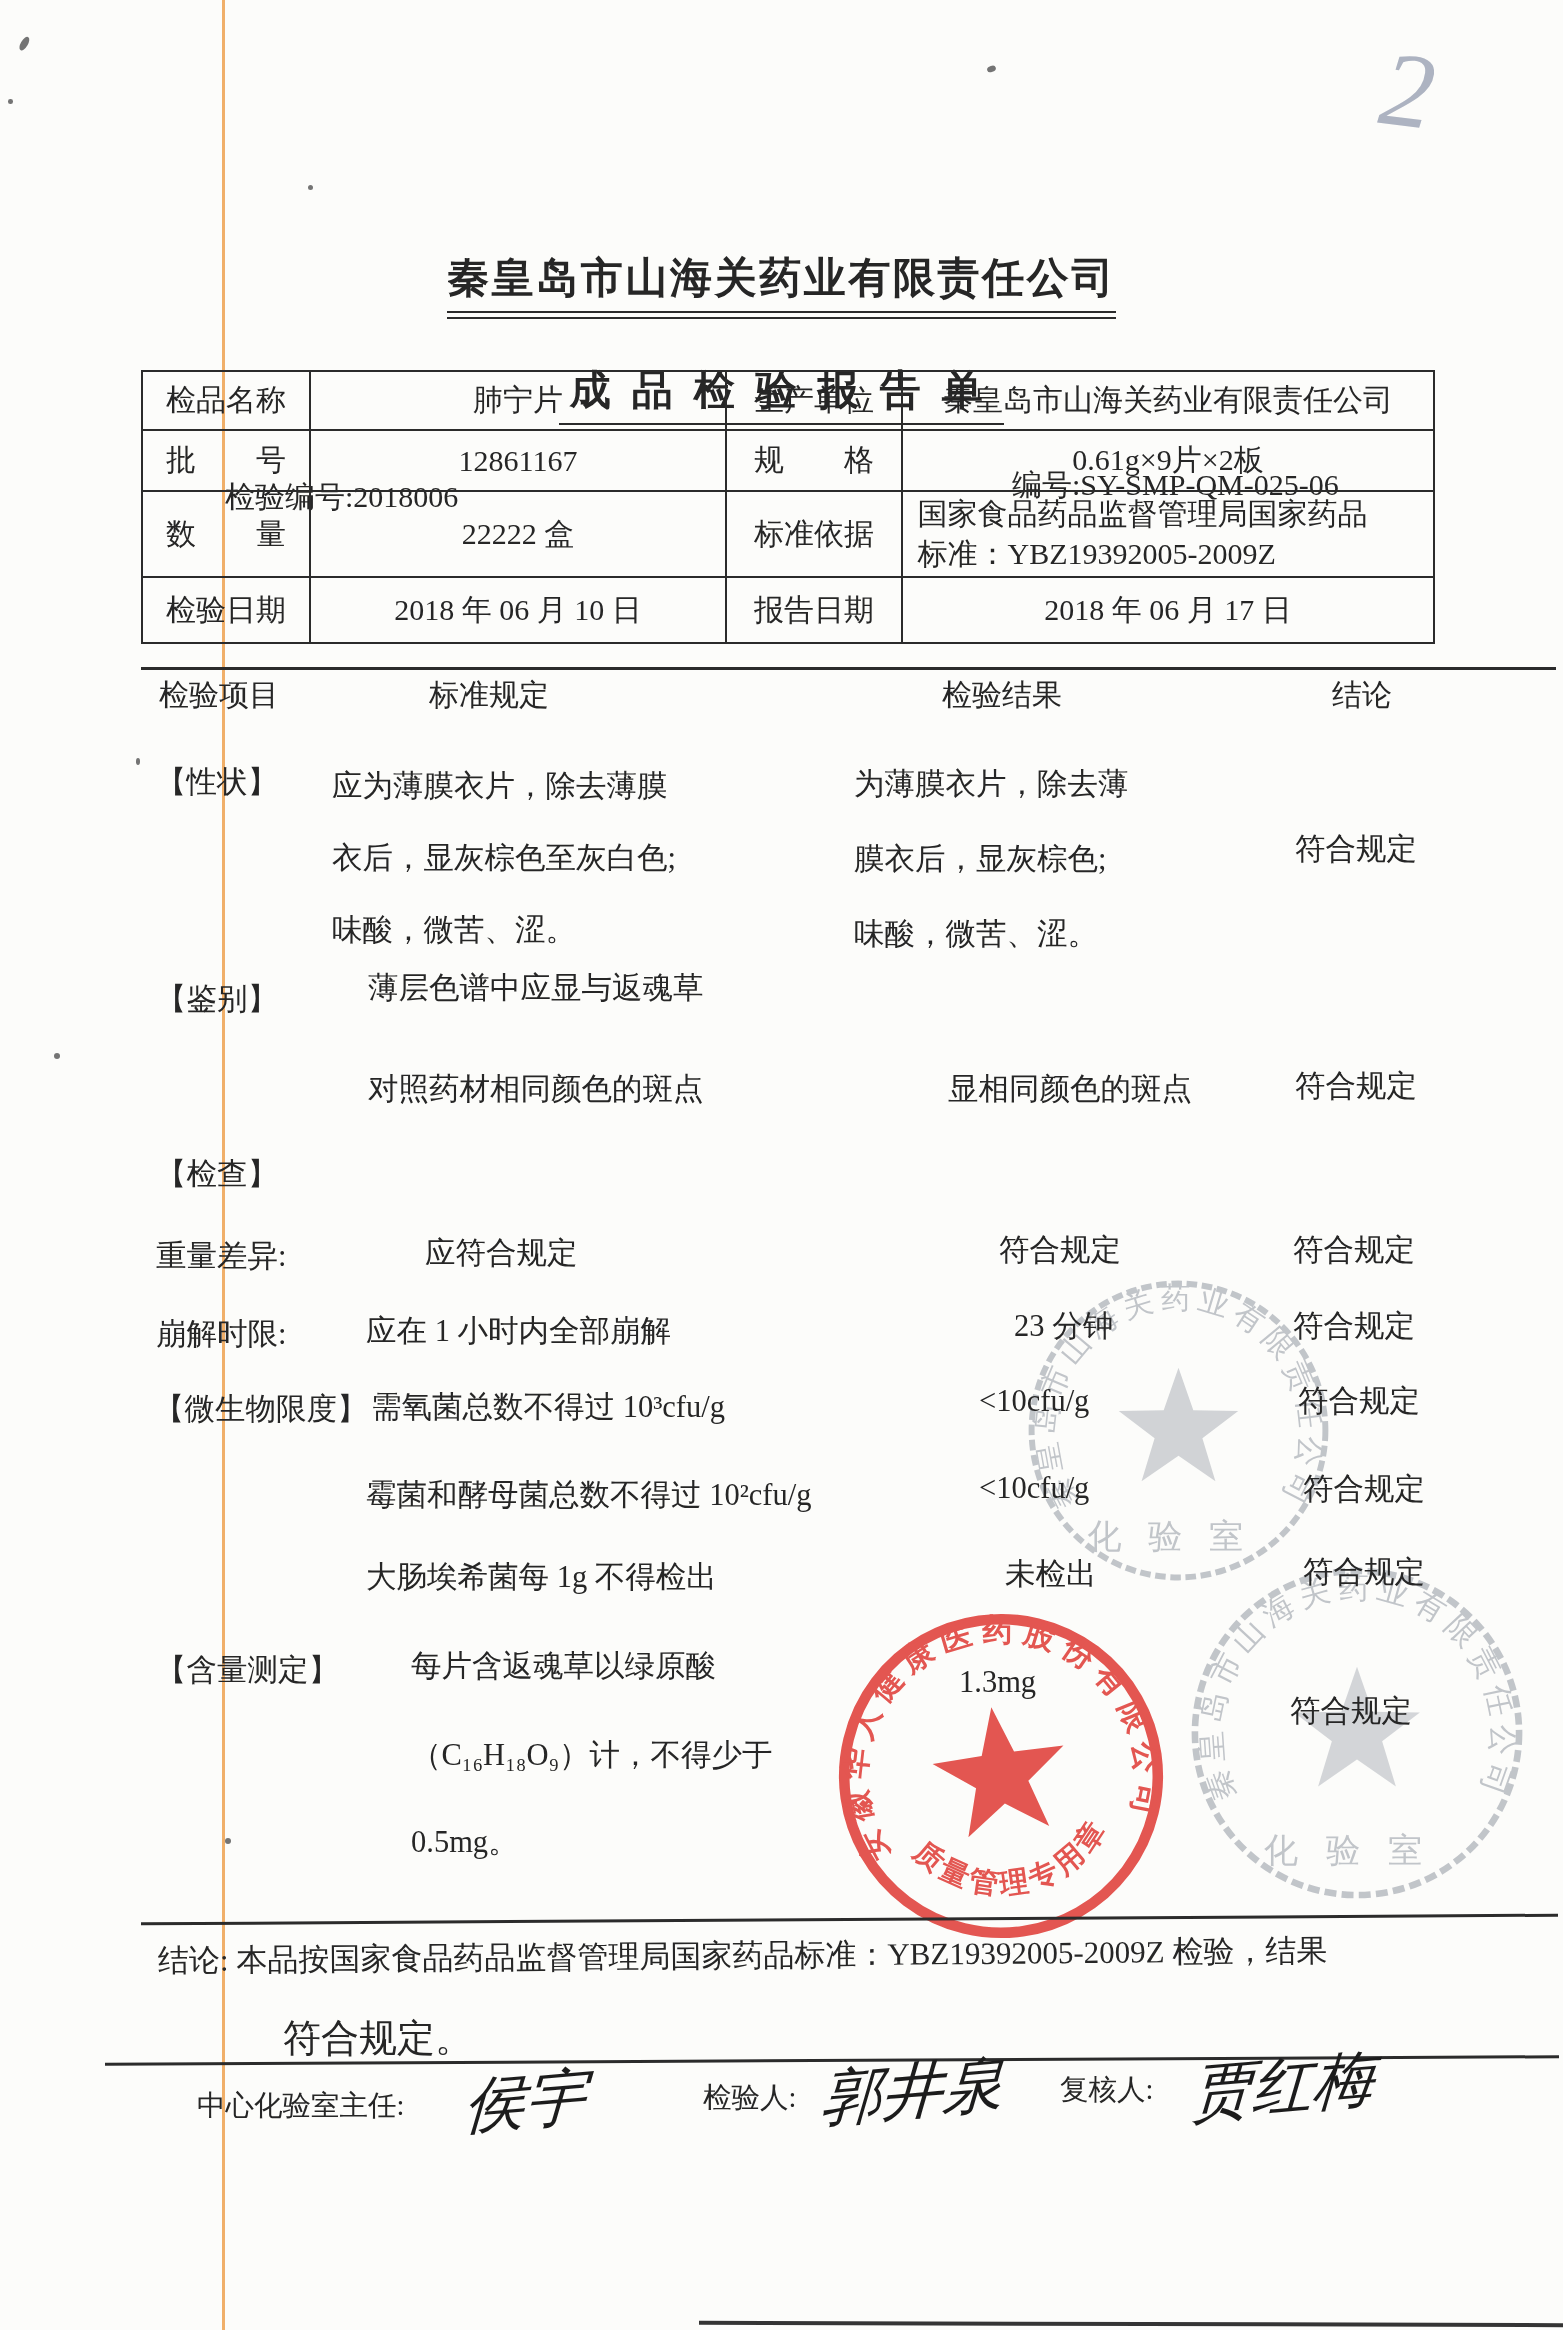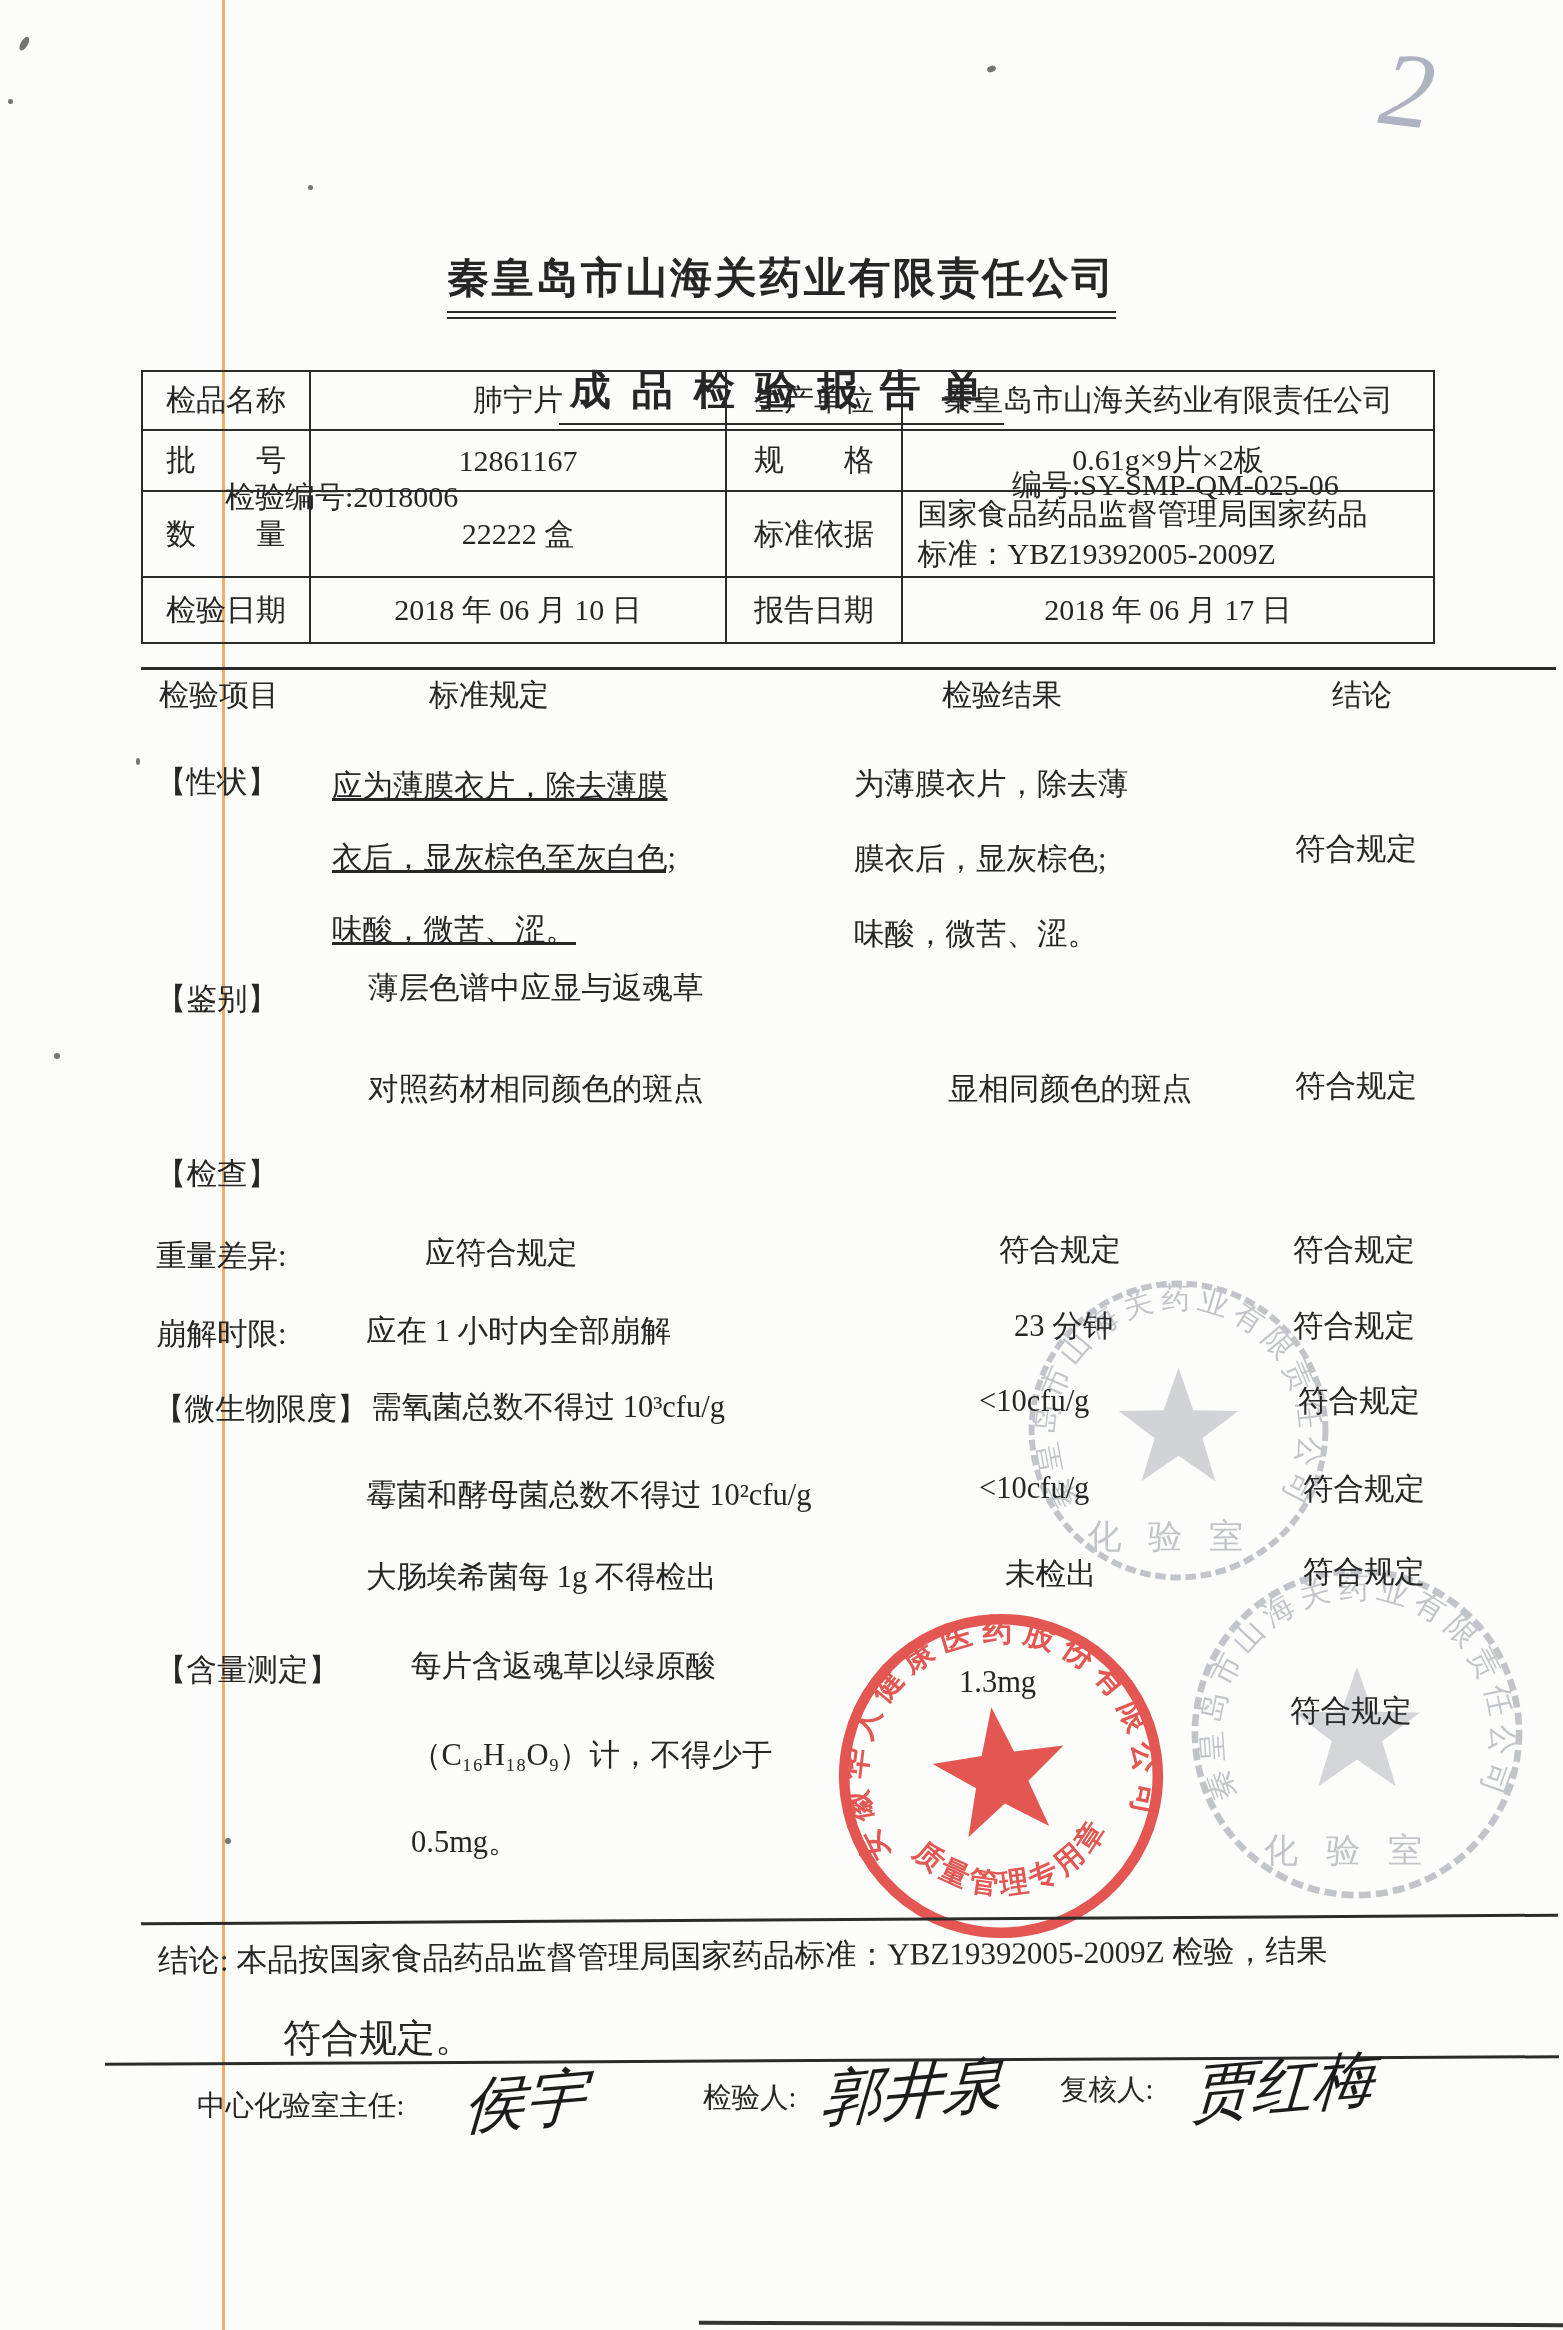--- a/index.html
+++ b/index.html
@@ -158,21 +158,21 @@
     <div class="cell last-row last-col">2018 年 06 月 17 日</div>
   </div>
 
   <div class="abs rule rule-header"></div>
   <div class="abs rhead" style="left:159px;">检验项目</div>
   <div class="abs rhead" style="left:429px;">标准规定</div>
   <div class="abs rhead" style="left:942px;">检验结果</div>
   <div class="abs rhead" style="left:1332px;">结论</div>
 
   <div class="abs body-text sec-label" style="left:156px;top:762px;">【性状】</div>
-  <div class="abs body-text lines" style="left:332px;top:750px;text-decoration:underline;">
+  <div class="abs body-text lines" style="left:332px;top:750px;">
     <div>应为薄膜衣片，除去薄膜</div>
     <div>衣后，显灰棕色至灰白色;</div>
     <div>味酸，微苦、涩。</div>
   </div>
   <div class="abs body-text" style="left:854px;top:747px;line-height:75px;">
     <div>为薄膜衣片，除去薄</div>
     <div>膜衣后，显灰棕色;</div>
     <div>味酸，微苦、涩。</div>
   </div>
   <div class="abs body-text" style="left:1295px;top:829px;">符合规定</div>

